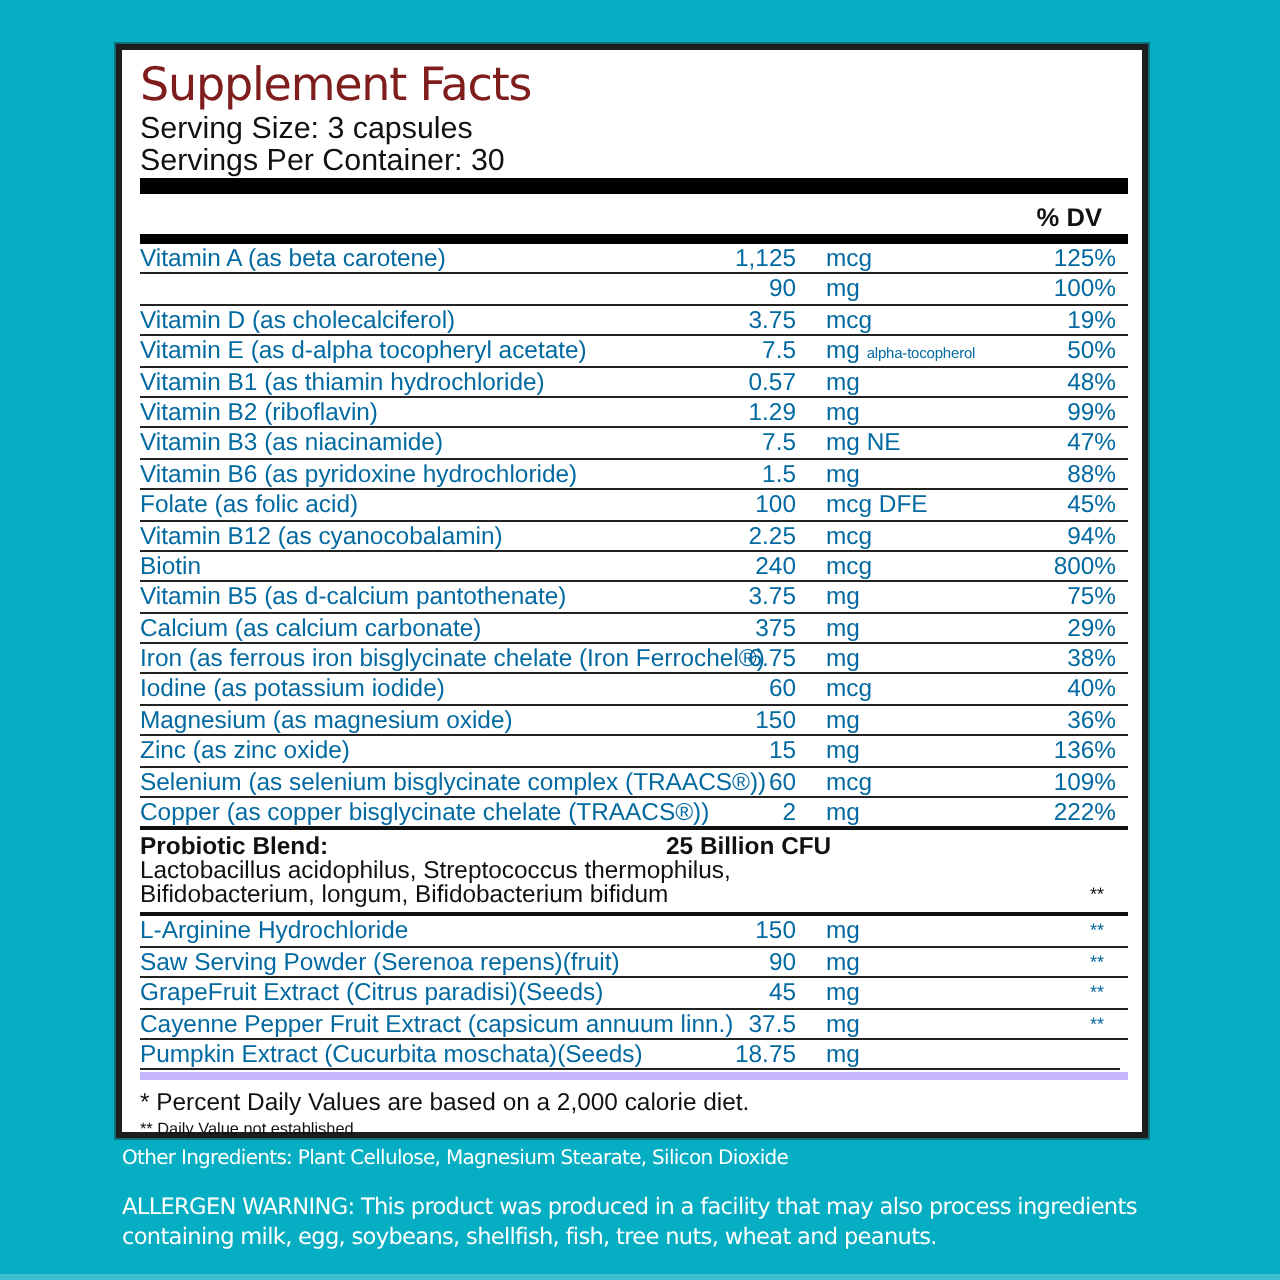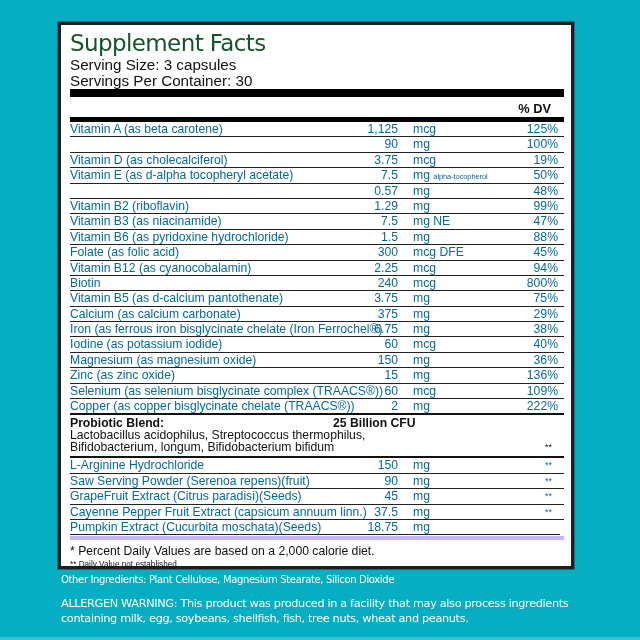--- a/index.html
+++ b/index.html
@@ -1,20 +1,20 @@
 <!DOCTYPE html>
 <html><head>
 <meta charset="utf-8">
 <style>
   html, body { margin:0; padding:0; }
   body { width:640px; height:640px; background:#05aec2; position:relative; overflow:hidden; font-family:"Liberation Sans", sans-serif; }
   .bottom-band { position:absolute; left:0; top:637px; width:640px; height:3px; background:#3fc0d0; }
   .label-box { position:absolute; left:58px; top:22px; width:510px; height:541px; background:#fff; border:3px solid #1e1e1e; box-shadow:0 0 0 1px #0b6f7c; }
   .inner { position:absolute; left:9px; right:7px; top:0; }
-  .title { position:absolute; left:0; top:4px; font-family:"DejaVu Sans", sans-serif; font-size:23px; letter-spacing:-0.6px; color:#14532d; line-height:28px; }
+  .title { position:absolute; left:0; top:4px; font-family:"DejaVu Sans", sans-serif; font-size:23px; letter-spacing:-0.6px; color:#7f1d1d; line-height:28px; }
   .serving { position:absolute; left:0; font-size:15.2px; color:#111; line-height:17px; }
   .s1 { top:31px; } .s2 { top:47px; }
   .bar-thick { position:absolute; left:0; right:0; height:8px; background:#000; }
   .bar1 { top:64px; }
   .hdr { position:absolute; left:0; right:0; top:76px; height:16px; font-weight:bold; font-size:12.8px; color:#111; }
   .hdr .amt { position:absolute; left:245px; }
   .hdr .dv { position:absolute; right:13px; }
   .bar2 { top:92px; height:5px; }
   .rows { position:absolute; left:0; right:0; top:97px; }
   .row { position:relative; height:14.4px; border-bottom:1px solid #222; font-size:12.2px; color:#0369a1; line-height:15px; white-space:nowrap; }
@@ -73,20 +73,21 @@
           <span class="unit">mcg</span>
           <span class="dv">19%</span>
         </div>
       <div class="row">
           <span class="name">Vitamin E (as d-alpha tocopheryl acetate)</span>
           <span class="qty">7.5</span>
           <span class="unit"><span>mg</span> <small>alpha-tocopherol</small></span>
           <span class="dv">50%</span>
         </div>
       <div class="row">
+          <span class="name">Vitamin B1 (as thiamin hydrochloride)</span>
           <span class="qty">0.57</span>
           <span class="unit">mg</span>
           <span class="dv">48%</span>
         </div>
       <div class="row">
           <span class="name">Vitamin B2 (riboflavin)</span>
           <span class="qty">1.29</span>
           <span class="unit">mg</span>
           <span class="dv">99%</span>
         </div>
@@ -97,21 +98,21 @@
           <span class="dv">47%</span>
         </div>
       <div class="row">
           <span class="name">Vitamin B6 (as pyridoxine hydrochloride)</span>
           <span class="qty">1.5</span>
           <span class="unit">mg</span>
           <span class="dv">88%</span>
         </div>
       <div class="row">
           <span class="name">Folate (as folic acid)</span>
-          <span class="qty">300</span>
+          <span class="qty">100</span>
           <span class="unit">mcg DFE</span>
           <span class="dv">45%</span>
         </div>
       <div class="row">
           <span class="name">Vitamin B12 (as cyanocobalamin)</span>
           <span class="qty">2.25</span>
           <span class="unit">mcg</span>
           <span class="dv">94%</span>
         </div>
       <div class="row">

